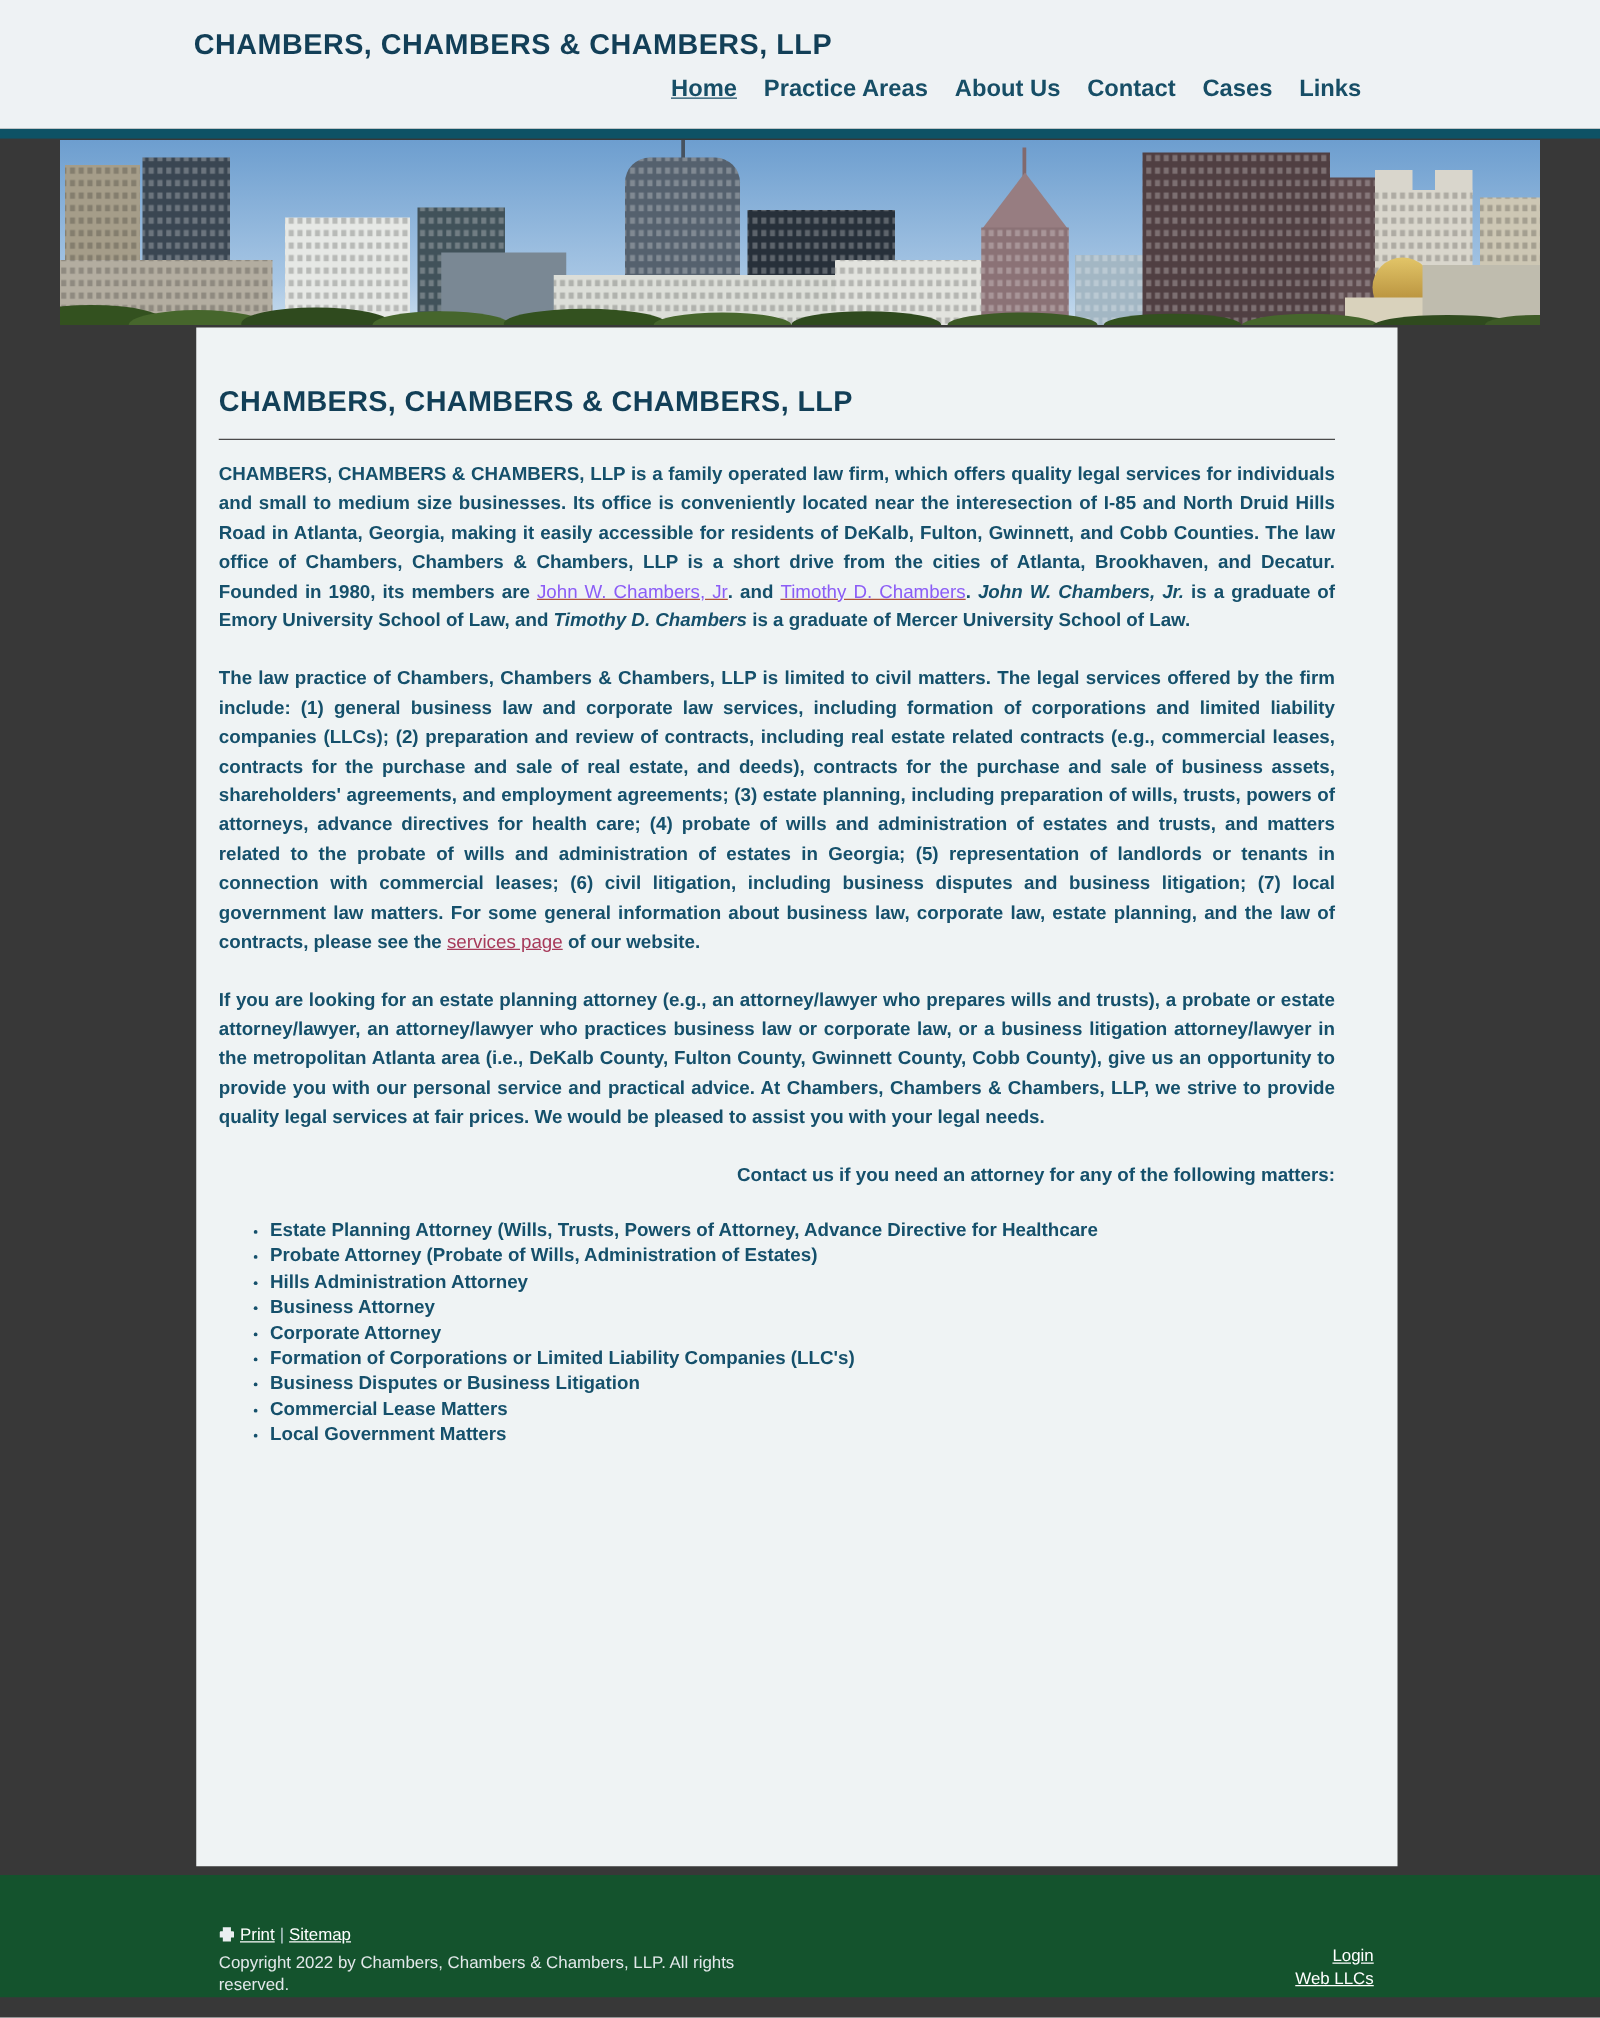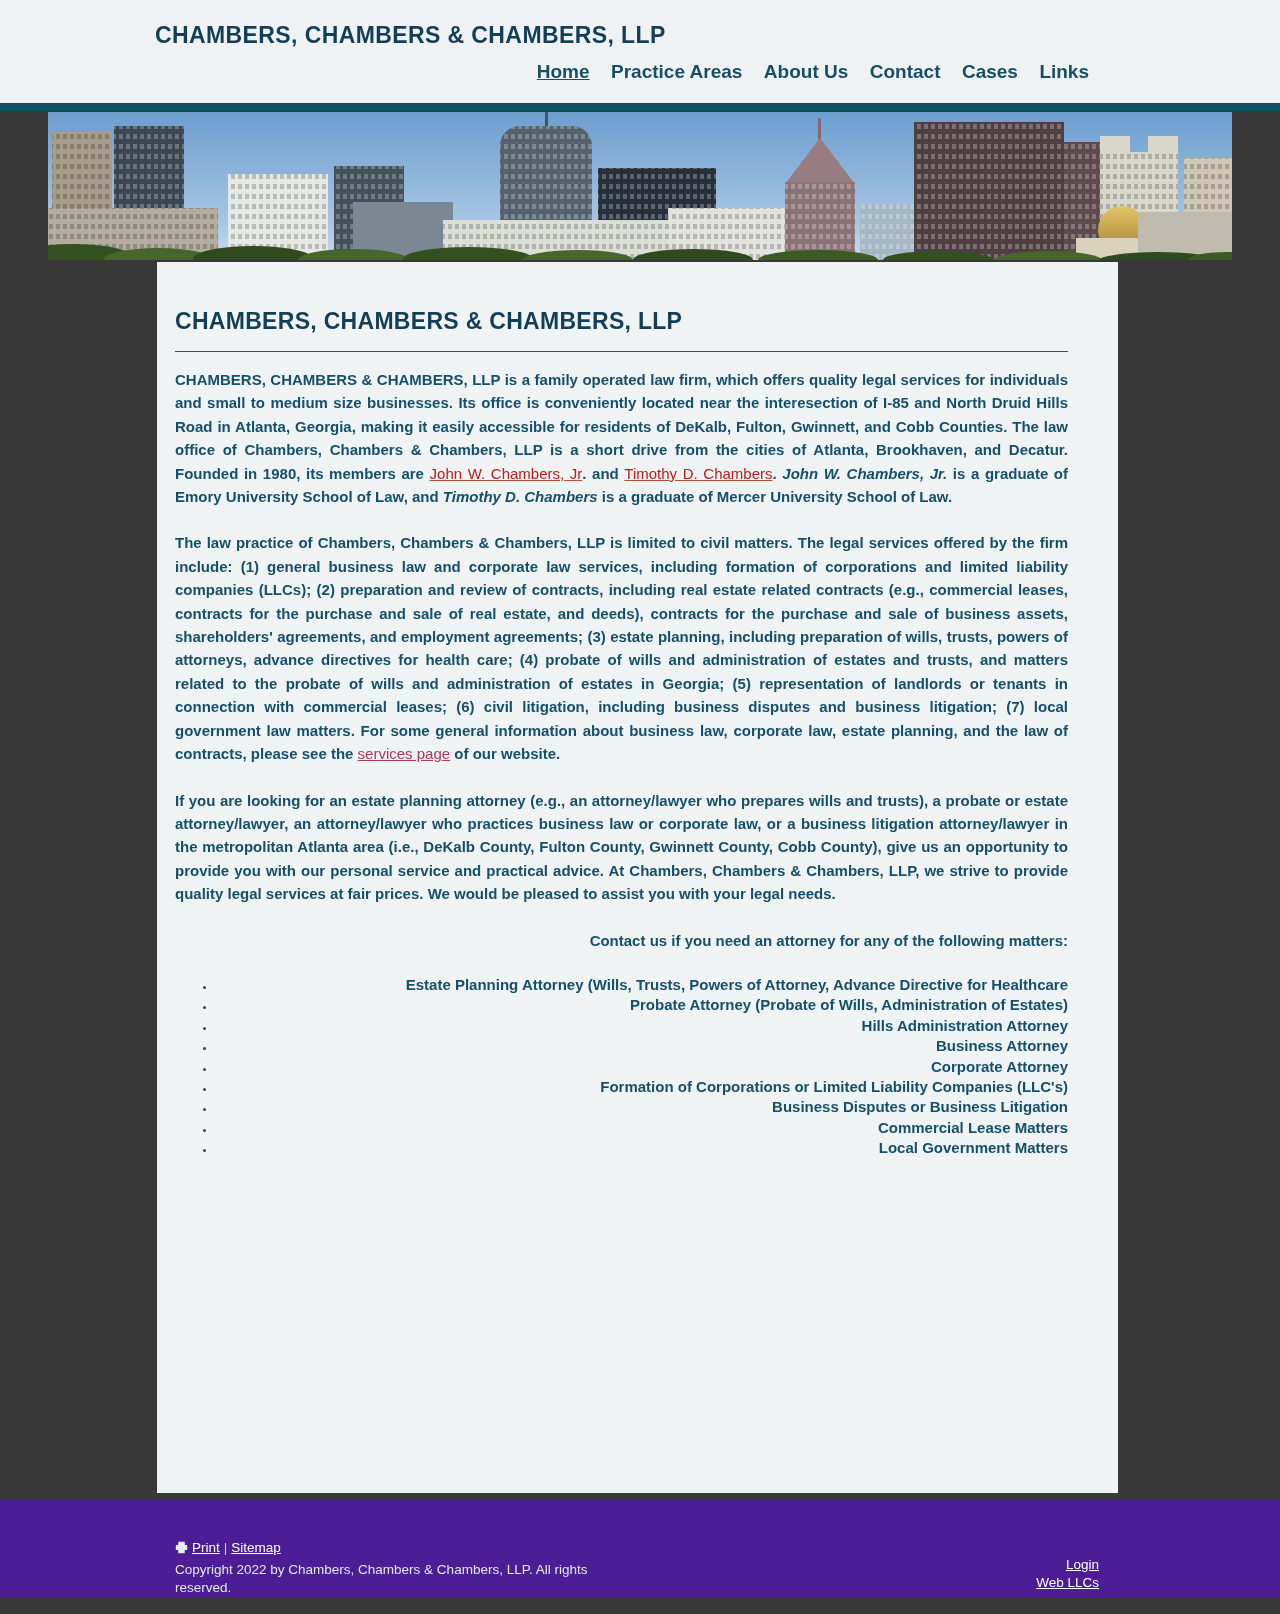--- a/index.html
+++ b/index.html
@@ -81,48 +81,47 @@
     margin: 0 0 23px 0;
   }
   p.no-justify { text-align: right; }
   .sub-heading {
     margin: 39px 0 23px 0;
     font-size: 16px;
     font-weight: bold;
     color: #15506b;
   }
   a.person-link {
-    color: #b91c1c;
+    color: #8b5cf6;
     font-weight: normal;
     text-decoration: underline;
     text-decoration-color: #b0523a;
     cursor: pointer;
   }
   a.services-link {
     color: #a73a5a;
     font-weight: normal;
     text-decoration: underline;
     cursor: pointer;
   }
   .matter-list {
     margin: 14px 0 6px 0;
     padding-left: 41px;
   }
   .matter-list li {
     line-height: 20.4px;
     list-style: disc;
-    text-align: right;
   }
   .matter-list li::marker { font-size: 11px; }
 
   
   .footer {
     position: relative;
     height: 98px;
-    background: #4c1d95;
+    background: #14532d;
     font-size: 13.5px;
   }
   .footer-left {
     position: absolute;
     left: 175px;
     top: 40px;
     color: #e2e8ea;
   }
   .footer a {
     color: #ffffff;

